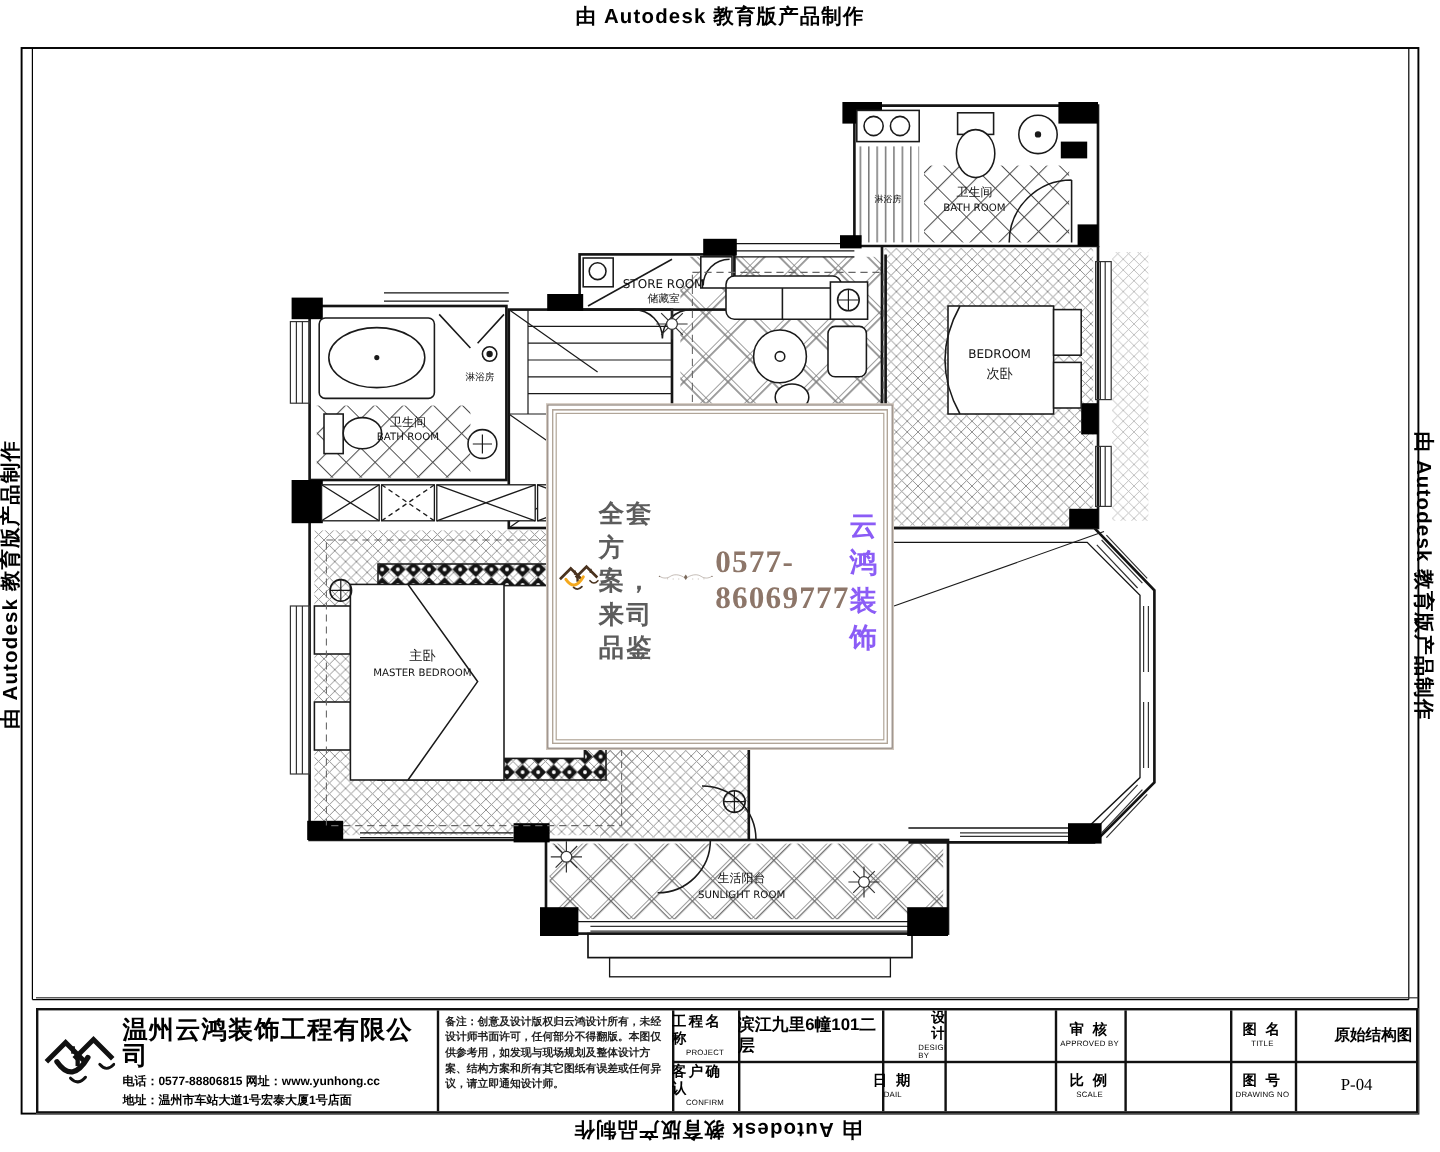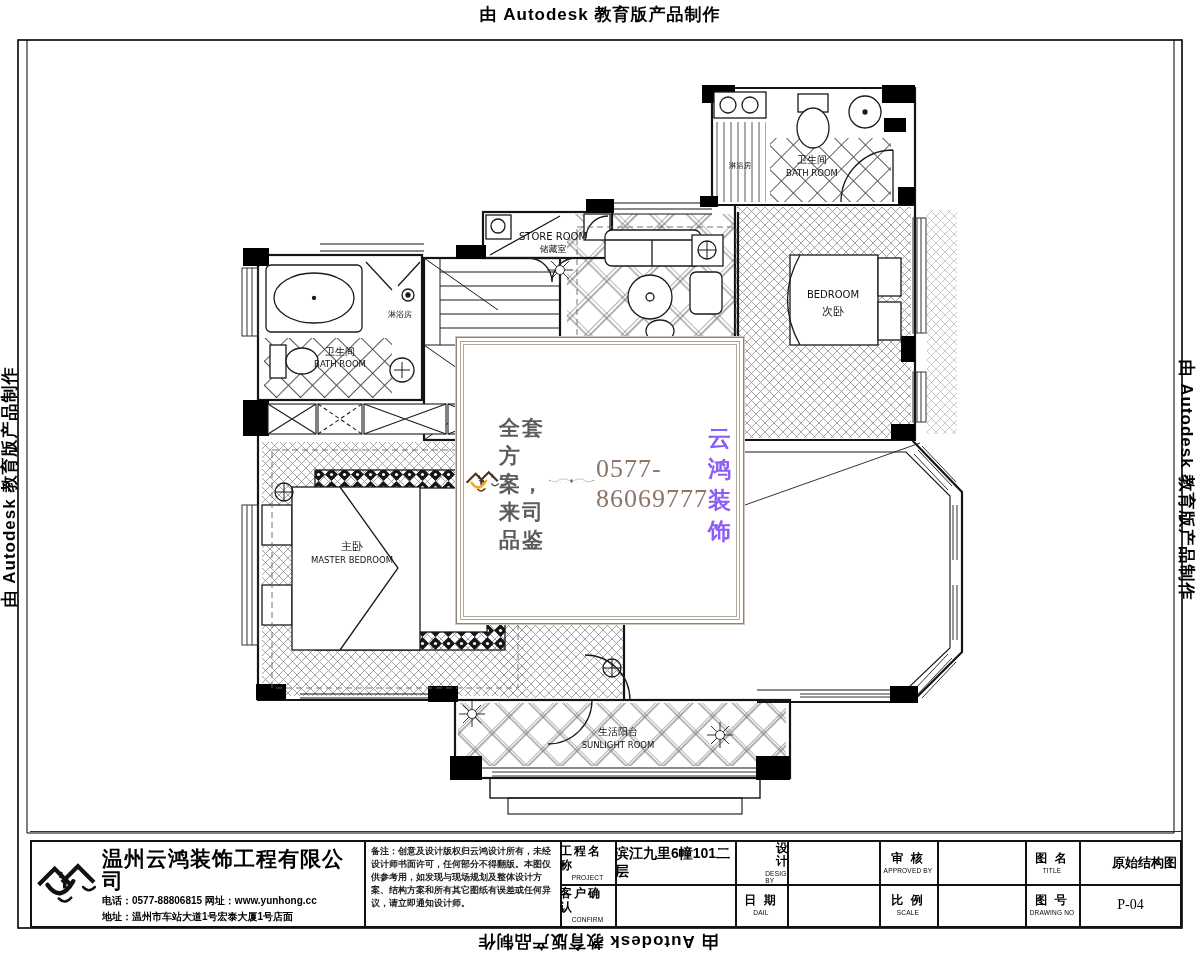--- a/index.html
+++ b/index.html
@@ -15,21 +15,21 @@
   
   svg.plan{position:absolute;left:0;top:0;}
   text.pl{font-family:"DejaVu Sans", sans-serif;fill:#111;}
   
   .wm{position:absolute;left:456px;top:337px;width:286px;height:285px;background:#fff;
       border:1.5px solid #8d8178;box-shadow:0 0 0 1px #cfc5bb;}
   .wmf1{position:absolute;inset:3px;border:1px solid #a89c91;}
   .wmf2{position:absolute;inset:3px;border:4px double #b1a598;display:flex;
         flex-direction:row;align-items:center;}
   .wm-slogan{font-size:21px;font-weight:600;color:#5c5c5c;letter-spacing:2px;margin-top:6px;}
-  .wm-phone{font-family:"Liberation Serif", serif;font-size:26px;font-weight:400;
+  .wm-phone{font-family:"Liberation Serif", serif;font-size:26px;font-weight:700;
             color:#8d7669;letter-spacing:1px;margin-top:7px;}
   .wm-brand{font-size:23px;font-weight:700;color:#8b5cf6;letter-spacing:5px;margin-top:9px;}
   
   .tb{position:absolute;left:30px;top:840px;width:1152px;height:88px;
       border:2px solid #111;box-sizing:border-box;background:#fff;}
   .tb-v{position:absolute;top:0;bottom:0;width:1.5px;background:#111;}
   .tb-h{position:absolute;height:1.5px;background:#111;}
   .tb-cell{position:absolute;box-sizing:border-box;overflow:hidden;}
   .lbl{display:flex;flex-direction:column;align-items:center;justify-content:center;height:100%;}
   .lbl .zh{font-size:12px;font-weight:700;letter-spacing:2px;line-height:1.1;}
@@ -355,21 +355,21 @@
 
     <div class="tb-cell" style="left:528px;top:42px;width:55px;height:42px;">
       <div class="lbl">
           <span class="zh">客户确认</span>
       <span class="en">CONFIRM</span>
         </div>
       </div>
     <div class="tb-cell" style="left:583px;top:42px;width:120px;height:42px;">
       <div class="val"></div>
       </div>
-    <div class="tb-cell" style="left:703px;top:42px;width:52px;height:42px;">
+    <div class="tb-cell" style="left:686px;top:42px;width:52px;height:42px;">
       <div class="lbl">
           <span class="zh">日 期</span>
       <span class="en">DAIL</span>
         </div>
       </div>
     <div class="tb-cell" style="left:755px;top:42px;width:92px;height:42px;">
       <div class="val"></div>
       </div>
     <div class="tb-cell" style="left:847px;top:42px;width:58px;height:42px;">
       <div class="lbl">

